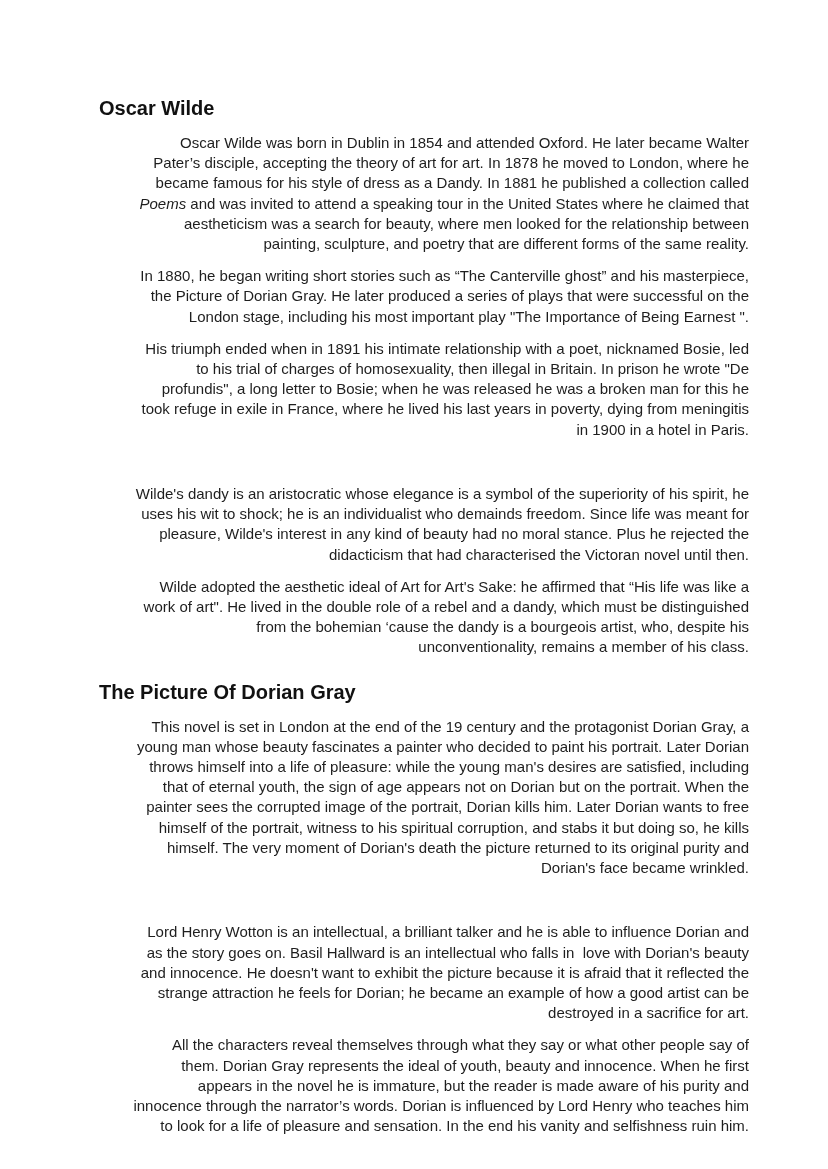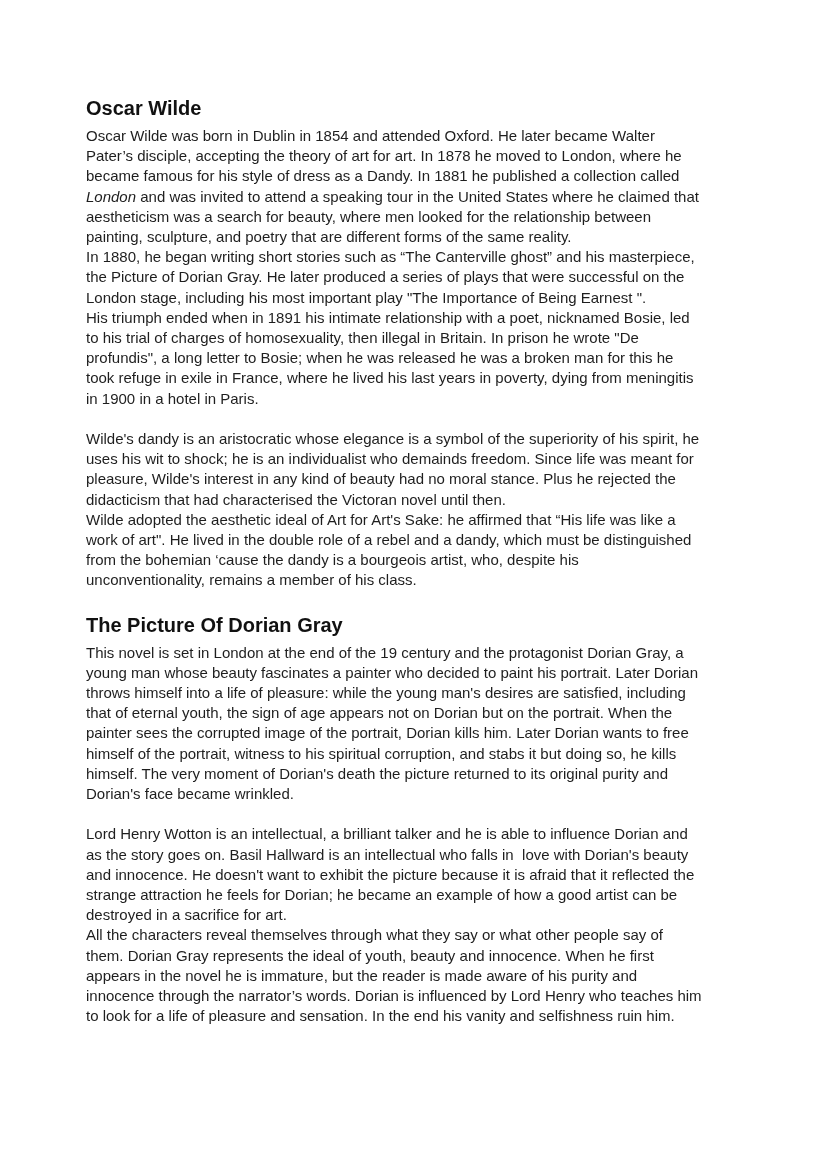--- a/index.html
+++ b/index.html
@@ -9,21 +9,21 @@
   }
   .page {
     position: relative;
     width: 828px;
     height: 1169px;
     background: #ffffff;
     overflow: hidden;
   }
   .doc-content {
     position: absolute;
-    left: 86px;
+    left: 99px;
     top: 96px;
     width: 662px;
     font-family: "Liberation Sans", "DejaVu Sans", sans-serif;
     font-size: 15px;
     line-height: 20.2px;
     color: #1e1e1e;
     -webkit-font-smoothing: antialiased;
   }
   .doc-heading {
     font-family: "Liberation Sans", "DejaVu Sans", sans-serif;
@@ -31,43 +31,44 @@
     line-height: 25px;
     font-weight: 700;
     color: #111111;
     margin: 0 0 5px 0;
     white-space: pre-wrap;
   }
   .doc-heading.with-space-above {
     margin-top: 22px;
   }
   .doc-paragraph {
-    margin: 0;
+    margin: 12px;
     white-space: pre-wrap;
     word-wrap: break-word;
+    text-align: right;
   }
   .doc-paragraph .italic-run {
     font-style: italic;
   }
   .paragraph-spacer {
     height: 20.2px;
   }
 </style>
 </head>
 <body>
 
 <div class="page">
   <div class="doc-content">
 
     <h1 class="doc-heading">Oscar Wilde</h1>
 
     <p class="doc-paragraph"><span>Oscar Wilde was born in Dublin in 1854 and attended Oxford. He later became Walter
 Pater’s disciple, accepting the theory of art for art. In 1878 he moved to London, where he
 became famous for his style of dress as a Dandy. In 1881 he published a collection called
-</span><span class="italic-run">London</span><span> and was invited to attend a speaking tour in the United States where he claimed that
+</span><span class="italic-run">Poems</span><span> and was invited to attend a speaking tour in the United States where he claimed that
 aestheticism was a search for beauty, where men looked for the relationship between
 painting, sculpture, and poetry that are different forms of the same reality.</span></p>
 
     <p class="doc-paragraph">In 1880, he began writing short stories such as “The Canterville ghost” and his masterpiece,
 the Picture of Dorian Gray. He later produced a series of plays that were successful on the
 London stage, including his most important play "The Importance of Being Earnest ".</p>
 
     <p class="doc-paragraph">His triumph ended when in 1891 his intimate relationship with a poet, nicknamed Bosie, led
 to his trial of charges of homosexuality, then illegal in Britain. In prison he wrote "De
 profundis", a long letter to Bosie; when he was released he was a broken man for this he

